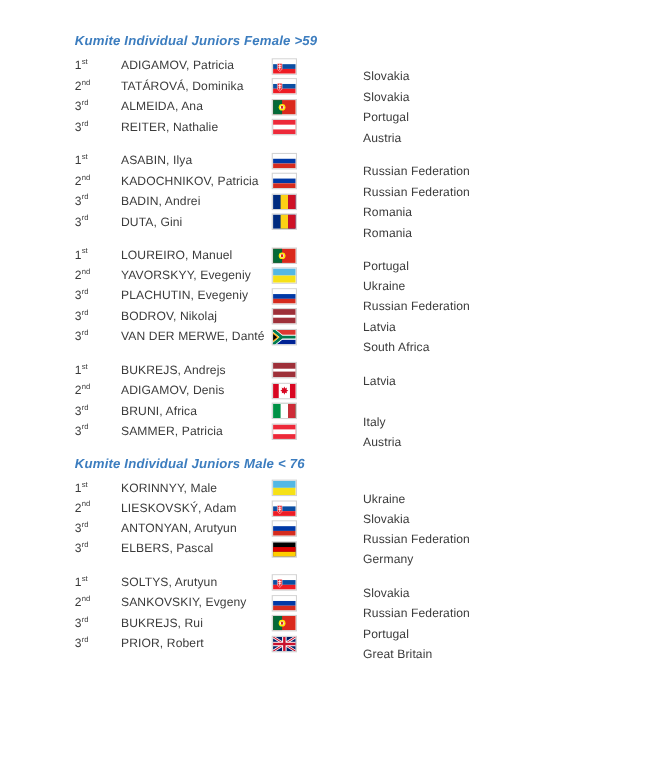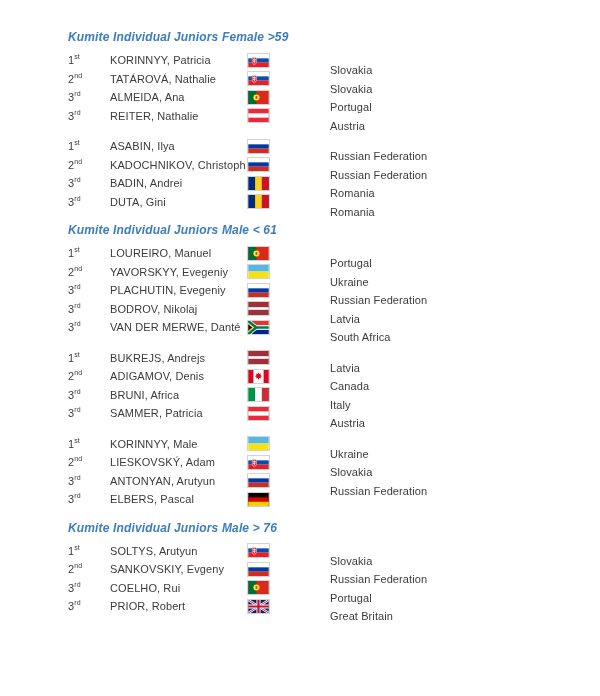--- a/index.html
+++ b/index.html
@@ -45,37 +45,37 @@
   .country { flex: 1; white-space: nowrap; margin-top: 20px; }
 </style>
 </head>
 <body>
 
 <div class="page">
     <section class="cat">
       <div class="cat-title">Kumite Individual Juniors Female &gt;59</div>
       <div class="row">
         <span class="rank"><span>1</span><sup>st</sup></span>
-        <span class="name">KORINNYY, Patricia</span>
+        <span class="name">ADIGAMOV, Patricia</span>
         <span class="flagcell">
           <span class="flag">
             <svg viewBox="0 0 22 14">
               <rect width="22" height="14" fill="#fff"></rect>
               <rect y="4.67" width="22" height="4.66" fill="#0B4EA2"></rect>
               <rect y="9.33" width="22" height="4.67" fill="#EE1C25"></rect>
               <path d="M4.2,3.9 h4.6 v4.7 c0,1.6 -1.3,2.6 -2.3,3.1 c-1,-0.5 -2.3,-1.5 -2.3,-3.1 z" fill="#EE1C25" stroke="#fff" stroke-width="0.5"></path>
               <path d="M6.5,4.6 v5.6 M4.9,6.1 h3.2 M5.1,7.8 h2.8" stroke="#fff" stroke-width="0.8" fill="none"></path>
             </svg>
           </span>
         </span>
         <span class="country">Slovakia</span>
       </div>
       <div class="row">
         <span class="rank"><span>2</span><sup>nd</sup></span>
-        <span class="name">TATÁROVÁ, Nathalie</span>
+        <span class="name">TATÁROVÁ, Dominika</span>
         <span class="flagcell">
           <span class="flag">
             <svg viewBox="0 0 22 14">
               <rect width="22" height="14" fill="#fff"></rect>
               <rect y="4.67" width="22" height="4.66" fill="#0B4EA2"></rect>
               <rect y="9.33" width="22" height="4.67" fill="#EE1C25"></rect>
               <path d="M4.2,3.9 h4.6 v4.7 c0,1.6 -1.3,2.6 -2.3,3.1 c-1,-0.5 -2.3,-1.5 -2.3,-3.1 z" fill="#EE1C25" stroke="#fff" stroke-width="0.5"></path>
               <path d="M6.5,4.6 v5.6 M4.9,6.1 h3.2 M5.1,7.8 h2.8" stroke="#fff" stroke-width="0.8" fill="none"></path>
             </svg>
           </span>
@@ -122,21 +122,21 @@
               <rect width="22" height="14" fill="#fff"></rect>
               <rect y="4.67" width="22" height="4.66" fill="#0039A6"></rect>
               <rect y="9.33" width="22" height="4.67" fill="#D52B1E"></rect>
             </svg>
           </span>
         </span>
         <span class="country">Russian Federation</span>
       </div>
       <div class="row">
         <span class="rank"><span>2</span><sup>nd</sup></span>
-        <span class="name">KADOCHNIKOV, Christoph</span>
+        <span class="name">KADOCHNIKOV, Patricia</span>
         <span class="flagcell">
           <span class="flag">
             <svg viewBox="0 0 22 14">
               <rect width="22" height="14" fill="#fff"></rect>
               <rect y="4.67" width="22" height="4.66" fill="#0039A6"></rect>
               <rect y="9.33" width="22" height="4.67" fill="#D52B1E"></rect>
             </svg>
           </span>
         </span>
         <span class="country">Russian Federation</span>
@@ -164,21 +164,20 @@
               <rect width="22" height="14" fill="#002B7F"></rect>
               <rect x="7.33" width="7.34" height="14" fill="#FCD116"></rect>
               <rect x="14.67" width="7.33" height="14" fill="#CE1126"></rect>
             </svg>
           </span>
         </span>
         <span class="country">Romania</span>
       </div>
     </section>
     <section class="cat">
-      <div class="cat-title">Kumite Individual Juniors Male &lt; 61</div>
       <div class="row">
         <span class="rank"><span>1</span><sup>st</sup></span>
         <span class="name">LOUREIRO, Manuel</span>
         <span class="flagcell">
           <span class="flag">
             <svg viewBox="0 0 22 14">
               <rect width="22" height="14" fill="#DA291C"></rect>
               <rect width="8.8" height="14" fill="#046A38"></rect>
               <circle cx="8.8" cy="7" r="3.3" fill="#FFE900"></circle>
               <circle cx="8.8" cy="7" r="1.9" fill="#fff"></circle>
@@ -267,21 +266,20 @@
         <span class="flagcell">
           <span class="flag">
             <svg viewBox="0 0 22 14">
               <rect width="22" height="14" fill="#fff"></rect>
               <rect width="5.5" height="14" fill="#D80621"></rect>
               <rect x="16.5" width="5.5" height="14" fill="#D80621"></rect>
               <path d="M11,2.6 l0.9,1.8 1.7,-0.8 -0.5,1.9 1.8,1.1 -1.7,0.8 0.3,1.7 -1.7,-0.4 -0.8,2 -0.8,-2 -1.7,0.4 0.3,-1.7 -1.7,-0.8 1.8,-1.1 -0.5,-1.9 1.7,0.8 z" fill="#D80621"></path>
             </svg>
           </span>
         </span>
-        <span class="country">Canada</span>
       </div>
       <div class="row">
         <span class="rank"><span>3</span><sup>rd</sup></span>
         <span class="name">BRUNI, Africa</span>
         <span class="flagcell">
           <span class="flag">
             <svg viewBox="0 0 22 14">
               <rect width="22" height="14" fill="#009246"></rect>
               <rect x="7.33" width="7.34" height="14" fill="#fff"></rect>
               <rect x="14.67" width="7.33" height="14" fill="#CE2B37"></rect>
@@ -298,20 +296,21 @@
             <svg viewBox="0 0 22 14">
               <rect width="22" height="14" fill="#ED2939"></rect>
               <rect y="4.67" width="22" height="4.66" fill="#fff"></rect>
             </svg>
           </span>
         </span>
         <span class="country">Austria</span>
       </div>
     </section>
     <section class="cat">
+      <div class="cat-title">Kumite Individual Juniors Male &lt; 76</div>
       <div class="row">
         <span class="rank"><span>1</span><sup>st</sup></span>
         <span class="name">KORINNYY, Male</span>
         <span class="flagcell">
           <span class="flag">
             <svg viewBox="0 0 22 14">
               <rect width="22" height="7" fill="#54B8E4"></rect>
               <rect y="7" width="22" height="7" fill="#F6E117"></rect>
             </svg>
           </span>
@@ -353,24 +352,24 @@
         <span class="name">ELBERS, Pascal</span>
         <span class="flagcell">
           <span class="flag">
             <svg viewBox="0 0 22 14">
               <rect width="22" height="14" fill="#000"></rect>
               <rect y="4.67" width="22" height="4.66" fill="#DD0000"></rect>
               <rect y="9.33" width="22" height="4.67" fill="#FFCE00"></rect>
             </svg>
           </span>
         </span>
-      </div>
-    </section>
-    <section class="cat">
-      <div class="cat-title">Kumite Individual Juniors Male &gt; 76</div>
+        <span class="country">Germany</span>
+      </div>
+    </section>
+    <section class="cat">
       <div class="row">
         <span class="rank"><span>1</span><sup>st</sup></span>
         <span class="name">SOLTYS, Arutyun</span>
         <span class="flagcell">
           <span class="flag">
             <svg viewBox="0 0 22 14">
               <rect width="22" height="14" fill="#fff"></rect>
               <rect y="4.67" width="22" height="4.66" fill="#0B4EA2"></rect>
               <rect y="9.33" width="22" height="4.67" fill="#EE1C25"></rect>
               <path d="M4.2,3.9 h4.6 v4.7 c0,1.6 -1.3,2.6 -2.3,3.1 c-1,-0.5 -2.3,-1.5 -2.3,-3.1 z" fill="#EE1C25" stroke="#fff" stroke-width="0.5"></path>
@@ -389,21 +388,21 @@
               <rect width="22" height="14" fill="#fff"></rect>
               <rect y="4.67" width="22" height="4.66" fill="#0039A6"></rect>
               <rect y="9.33" width="22" height="4.67" fill="#D52B1E"></rect>
             </svg>
           </span>
         </span>
         <span class="country">Russian Federation</span>
       </div>
       <div class="row">
         <span class="rank"><span>3</span><sup>rd</sup></span>
-        <span class="name">COELHO, Rui</span>
+        <span class="name">BUKREJS, Rui</span>
         <span class="flagcell">
           <span class="flag">
             <svg viewBox="0 0 22 14">
               <rect width="22" height="14" fill="#DA291C"></rect>
               <rect width="8.8" height="14" fill="#046A38"></rect>
               <circle cx="8.8" cy="7" r="3.3" fill="#FFE900"></circle>
               <circle cx="8.8" cy="7" r="1.9" fill="#fff"></circle>
               <rect x="7.7" y="5.6" width="2.2" height="2.8" fill="#DA291C"></rect>
             </svg>
           </span>

